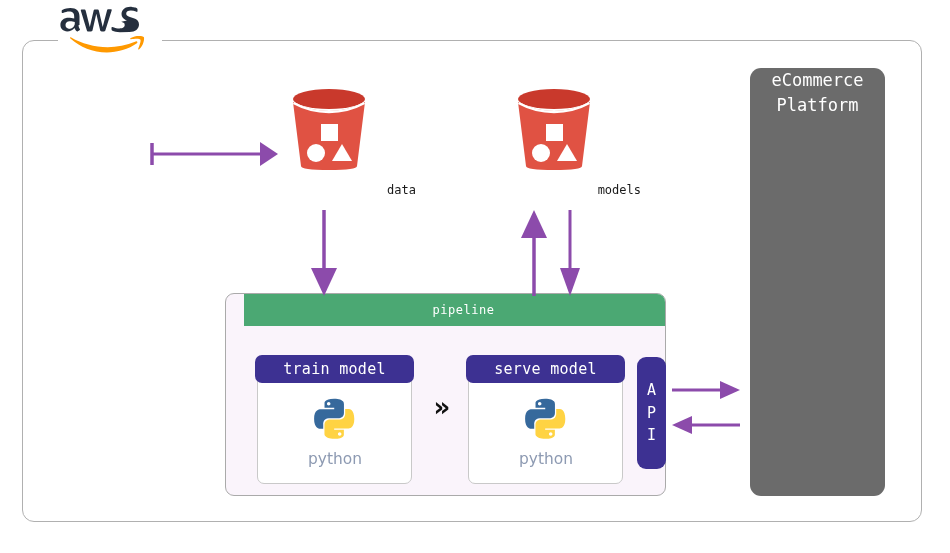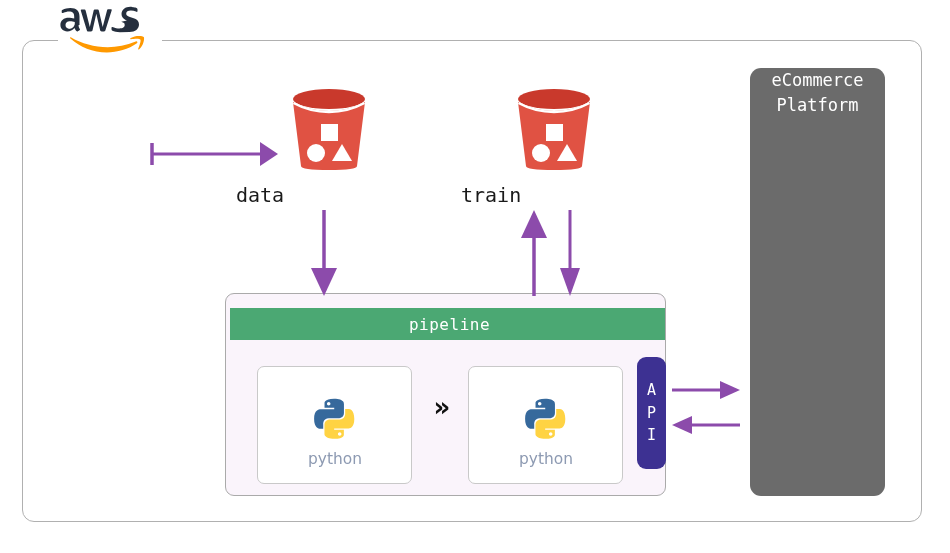--- a/index.html
+++ b/index.html
@@ -58,22 +58,22 @@
   .s3-bucket {
     position: absolute;
     width: 86px;
     height: 88px;
     z-index: 3;
   }
   .s3-bucket svg { display: block; }
   .bucket-label {
     position: absolute;
     width: 180px;
-    text-align: left;
-    font-size: 20px;
+    text-align: right;
+    font-size: 12px;
     color: #1a1a1a;
     letter-spacing: 0px;
   }
   #bucket-data      { left: 286px; top: 86px; }
   #bucket-data-label{ left: 236px; top: 183px; }
   #bucket-models      { left: 511px; top: 86px; }
   #bucket-models-label{ left: 461px; top: 183px; }
 
   
   .arrow-svg { position: absolute; z-index: 3; }
@@ -93,32 +93,31 @@
     height: 203px;
     border: 1.2px solid #aaaaaa;
     border-radius: 9px;
     background: #faf4fb;
     box-sizing: border-box;
     overflow: hidden;
     z-index: 2;
   }
   #pipeline-header {
     position: absolute;
-    left: 4px;
+    left: 18px;
     top: 0;
     width: 100%;
     height: 32px;
     background: #4ba873;
     color: #ffffff;
-    font-size: 16px;
+    font-size: 12px;
     display: flex;
     align-items: center;
     justify-content: center;
     letter-spacing: 0.5px;
-    margin-top: 14px;
   }
 
   
   .model-card {
     position: absolute;
     width: 155px;
     height: 118px;
     background: #ffffff;
     border: 1px solid #c9c9c9;
     border-radius: 7px;
@@ -246,21 +245,21 @@
   <div class="s3-bucket" id="bucket-models">
     <svg width="86" height="88" viewBox="0 0 86 88">
       <ellipse cx="43" cy="13" rx="36" ry="10" fill="#c9392c"></ellipse>
       <path d="M7 16 L15 80 Q15 84 43 84 Q71 84 71 80 L79 16 Q62 25 43 25 Q24 25 7 16 Z" fill="#e05243"></path>
       <path d="M7.5 17 Q24 26 43 26 Q62 26 78.5 17" fill="none" stroke="#ffffff" stroke-width="2.5"></path>
       <rect x="35" y="38" width="17" height="17" fill="#ffffff"></rect>
       <circle cx="30" cy="67" r="9" fill="#ffffff"></circle>
       <path d="M56 58 L66 75 L46 75 Z" fill="#ffffff"></path>
     </svg>
   </div>
-  <div class="bucket-label" id="bucket-models-label">train</div>
+  <div class="bucket-label" id="bucket-models-label">models</div>
 
   <svg class="arrow-svg" id="arrow-csv-to-data" width="130" height="42" viewBox="0 0 130 42">
     <line x1="4" y1="10" x2="4" y2="32" stroke="#8c4bab" stroke-width="3.5"></line>
     <line x1="4" y1="21" x2="112" y2="21" stroke="#8c4bab" stroke-width="3"></line>
     <path d="M112 9 L130 21 L112 33 Z" fill="#8c4bab"></path>
   </svg>
 
   <svg class="arrow-svg" id="arrow-data-to-pipe" width="44" height="86" viewBox="0 0 44 86">
     <line x1="22" y1="0" x2="22" y2="62" stroke="#8c4bab" stroke-width="3.5"></line>
     <path d="M9 58 L35 58 L22 86 Z" fill="#8c4bab"></path>
@@ -274,34 +273,36 @@
   <svg class="arrow-svg" id="arrow-models-to-pipe" width="36" height="86" viewBox="0 0 36 86">
     <line x1="18" y1="0" x2="18" y2="62" stroke="#8c4bab" stroke-width="3"></line>
     <path d="M8 58 L28 58 L18 86 Z" fill="#8c4bab"></path>
   </svg>
 
   <div id="pipeline-container">
     <div id="pipeline-header">pipeline</div>
   </div>
 
   <div class="model-card" id="card-train">
+    <div class="model-card-title">train model</div>
     <div class="python-logo-wrap">
       <svg width="100" height="80" viewBox="0 0 110 88">
         <g transform="translate(32,2) scale(0.40)">
           <path fill="#36699c" d="M54.9 0C26.9 0 28.7 12.1 28.7 12.1l0 12.6h26.7v3.8H18.1S0 26.4 0 54.7c0 28.3 15.8 27.3 15.8 27.3h9.3V69.2s-.5-15.8 15.5-15.8h26.5s15-.2 15-14.6V14.4S84.4 0 54.9 0zM40.2 8.5c2.7 0 4.8 2.2 4.8 4.8 0 2.7-2.2 4.8-4.8 4.8s-4.8-2.2-4.8-4.8c0-2.7 2.2-4.8 4.8-4.8z"></path>
           <path fill="#ffd343" d="M55.7 110c28 0 26.2-12.1 26.2-12.1V85.3H55.2v-3.8h37.3s18.1 2.1 18.1-26.2c0-28.3-15.8-27.3-15.8-27.3h-9.3v12.8s.5 15.8-15.5 15.8H43.5s-15 .2-15 14.6v24.4S26.2 110 55.7 110zm14.7-8.5c-2.7 0-4.8-2.2-4.8-4.8 0-2.7 2.2-4.8 4.8-4.8s4.8 2.2 4.8 4.8c0 2.7-2.1 4.8-4.8 4.8z"></path>
         </g>
         <text x="55" y="74" text-anchor="middle" font-family="DejaVu Sans, Liberation Sans, sans-serif" font-size="17" fill="#8d9ab2">python</text>
       </svg>
     </div>
   </div>
 
   <div id="flow-chevron">»</div>
 
   <div class="model-card" id="card-serve">
+    <div class="model-card-title">serve model</div>
     <div class="python-logo-wrap">
       <svg width="100" height="80" viewBox="0 0 110 88">
         <g transform="translate(32,2) scale(0.40)">
           <path fill="#36699c" d="M54.9 0C26.9 0 28.7 12.1 28.7 12.1l0 12.6h26.7v3.8H18.1S0 26.4 0 54.7c0 28.3 15.8 27.3 15.8 27.3h9.3V69.2s-.5-15.8 15.5-15.8h26.5s15-.2 15-14.6V14.4S84.4 0 54.9 0zM40.2 8.5c2.7 0 4.8 2.2 4.8 4.8 0 2.7-2.2 4.8-4.8 4.8s-4.8-2.2-4.8-4.8c0-2.7 2.2-4.8 4.8-4.8z"></path>
           <path fill="#ffd343" d="M55.7 110c28 0 26.2-12.1 26.2-12.1V85.3H55.2v-3.8h37.3s18.1 2.1 18.1-26.2c0-28.3-15.8-27.3-15.8-27.3h-9.3v12.8s.5 15.8-15.5 15.8H43.5s-15 .2-15 14.6v24.4S26.2 110 55.7 110zm14.7-8.5c-2.7 0-4.8-2.2-4.8-4.8 0-2.7 2.2-4.8 4.8-4.8s4.8 2.2 4.8 4.8c0 2.7-2.1 4.8-4.8 4.8z"></path>
         </g>
         <text x="55" y="74" text-anchor="middle" font-family="DejaVu Sans, Liberation Sans, sans-serif" font-size="17" fill="#8d9ab2">python</text>
       </svg>
     </div>
   </div>

